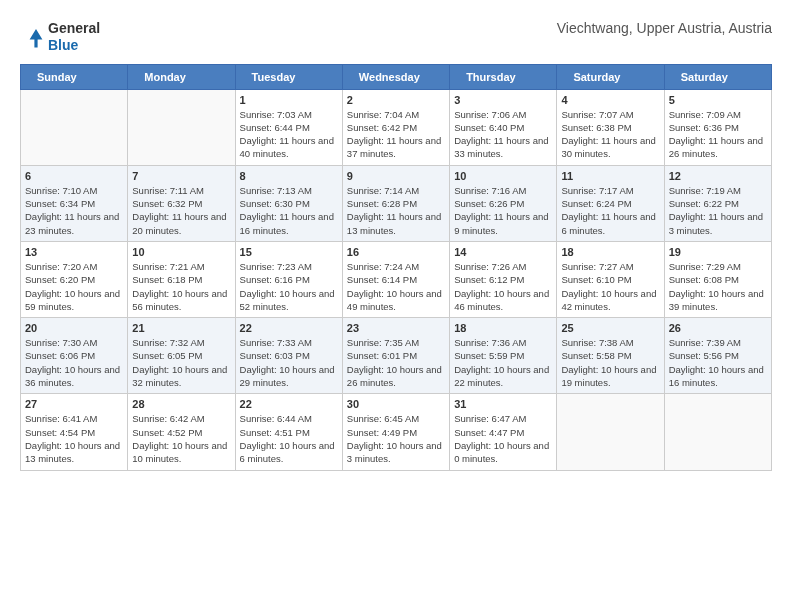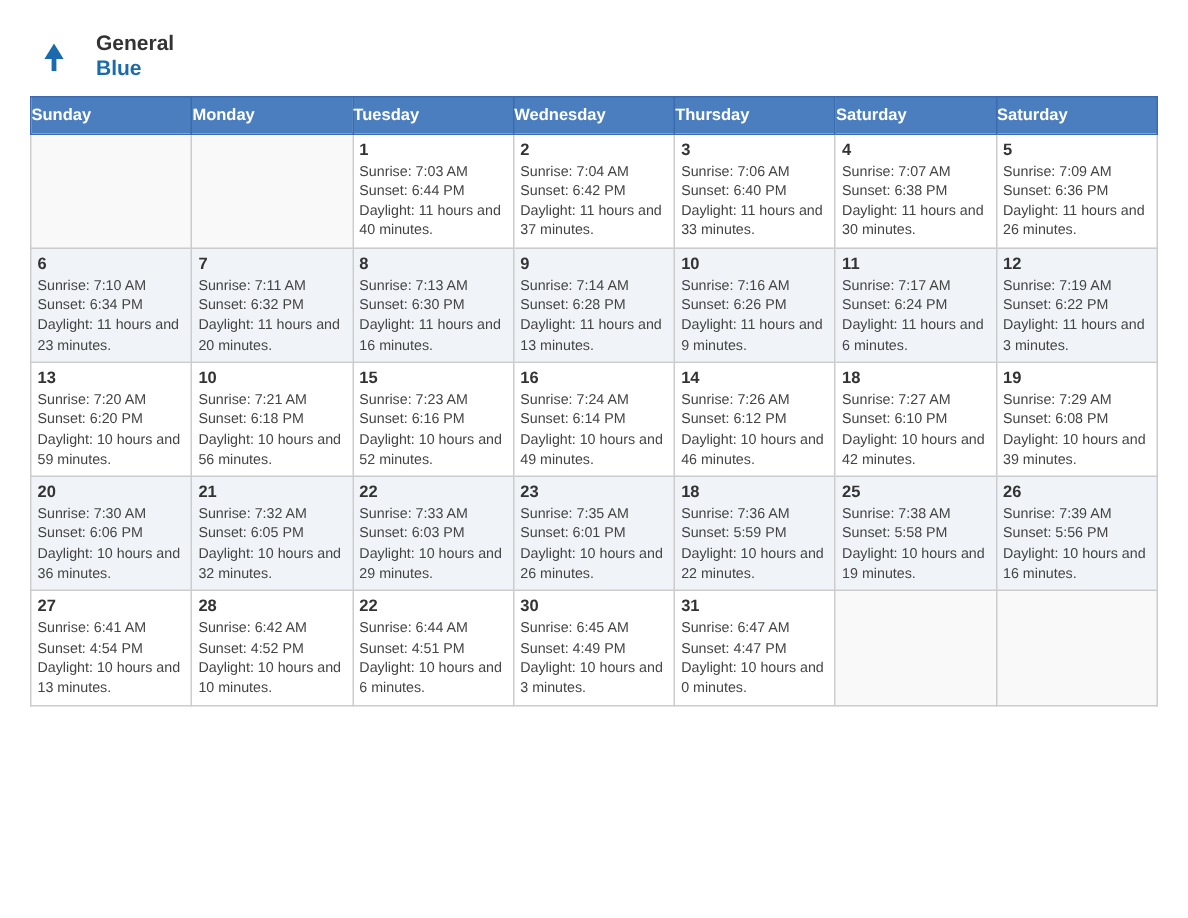--- a/index.html
+++ b/index.html
@@ -12,21 +12,21 @@
     }
     .header-section {
       display: flex;
       justify-content: space-between;
       align-items: flex-start;
       margin-bottom: 10px;
     }
     .logo {
       display: flex;
       align-items: center;
-      gap: 20px;
+      gap: 4px;
     }
     .logo-text {
       font-size: 14px;
       font-weight: bold;
       line-height: 1.2;
     }
     .logo-general { color: #333; }
     .logo-blue { color: #1a6aad; }
     .logo-icon {
       width: 24px;
@@ -45,21 +45,21 @@
       color: #555;
     }
     .calendar {
       width: 100%;
       border-collapse: collapse;
       font-size: 10px;
     }
     .calendar th {
       background: #4a7ebf;
       color: #fff;
-      padding: 6px 0;
+      padding: 6px 16px;
       text-align: left;
       font-size: 11px;
       border: 1px solid #3a6aaf;
     }
     .calendar td {
       border: 1px solid #ccc;
       padding: 4px;
       vertical-align: top;
       width: 107px;
       min-height: 70px;
@@ -94,20 +94,21 @@
   <div class="logo">
     <svg class="logo-icon" viewBox="0 0 30 30">
       <polygon points="20,5 28,18 22,18 22,28 18,28 18,18 12,18" fill="#1a6aad"></polygon>
     </svg>
     <div class="logo-text">
       <span class="logo-general">General</span><br>
       <span class="logo-blue">Blue</span>
     </div>
   </div>
   <div class="title-section">
+    <div class="location">Viechtwang, Upper Austria, Austria</div>
   </div>
 </div>
 
 <table class="calendar">
   <thead>
     <tr>
     <th>Sunday</th>
         <th>Monday</th>
         <th>Tuesday</th>
         <th>Wednesday</th>

